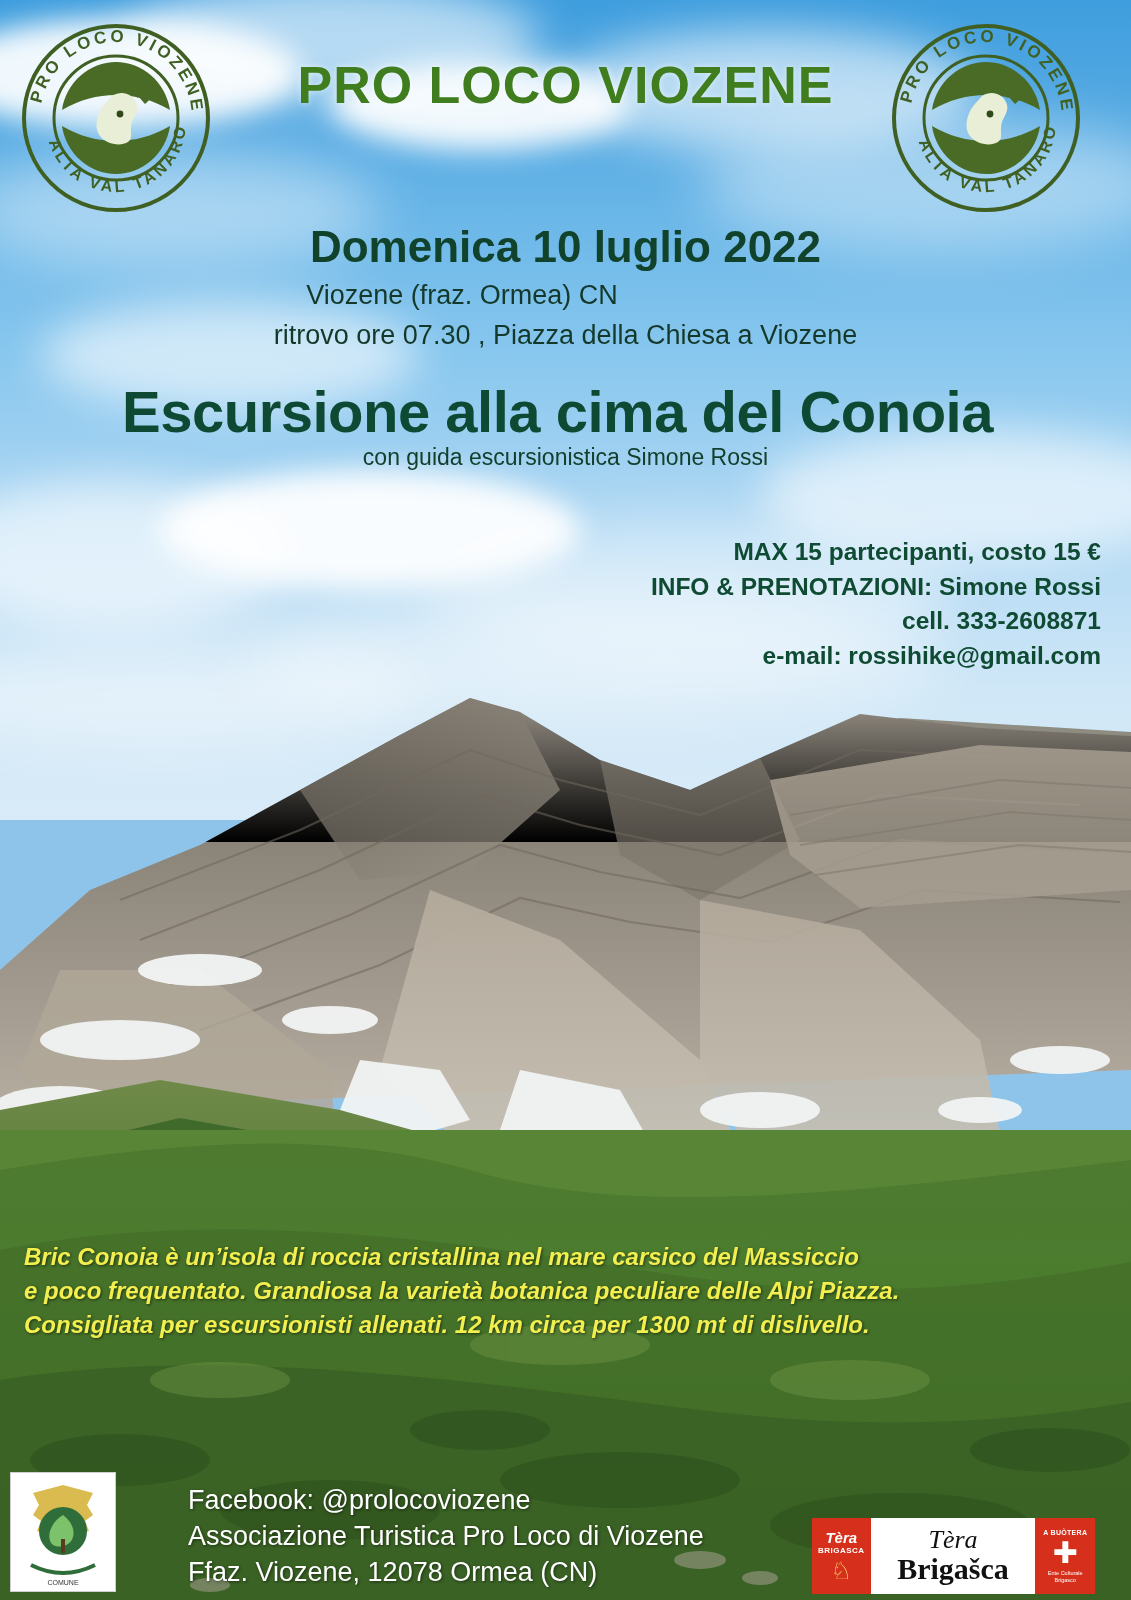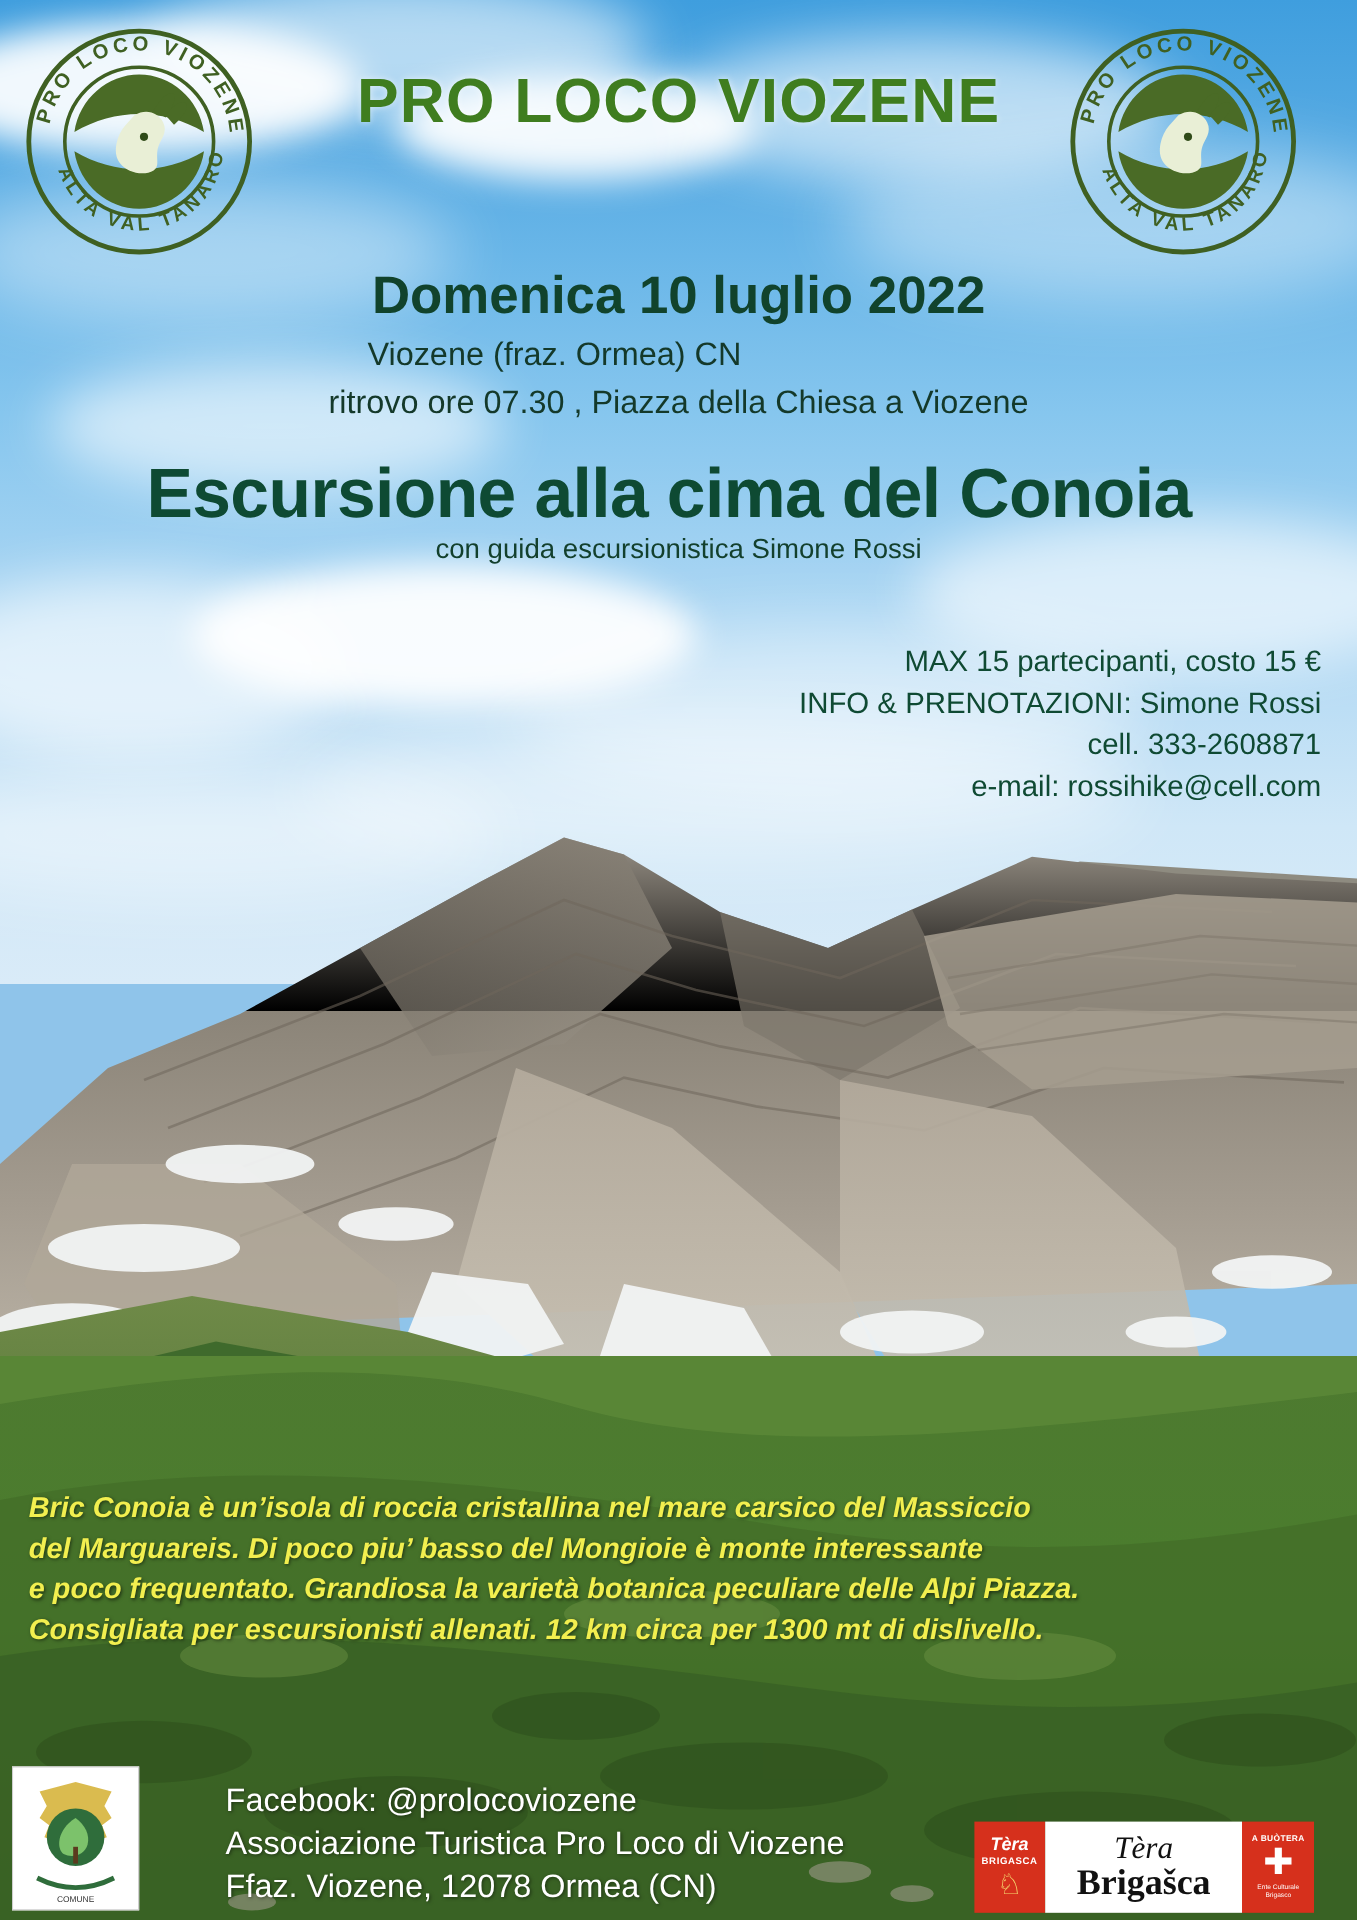--- a/index.html
+++ b/index.html
@@ -162,21 +162,21 @@
     color: #13402d;
   }
 
   .info-block {
     right: 30px; top: 536px;
     width: 720px;
     text-align: right;
     color: #0f4a33;
     font-size: 24.5px;
     line-height: 1.33;
-    font-weight: normal;
+    font-weight: bold;
   }
   .info-block div { margin-bottom: 2px; }
 
   .desc-block {
     left: 24px; top: 1240px;
     width: 1020px;
     color: #f2ef4f;
     font-size: 24px;
     font-style: italic;
     font-weight: bold;
@@ -373,26 +373,25 @@
   <div class="txt date-line">Domenica 10 luglio 2022</div>
   <div class="txt place-line">Viozene (fraz. Ormea) CN</div>
   <div class="txt meet-line">ritrovo ore 07.30 , Piazza della Chiesa a Viozene</div>
   <div class="txt headline">Escursione alla cima del Conoia</div>
   <div class="txt subhead">con guida escursionistica Simone Rossi</div>
 
   <div class="txt info-block">
     <div>MAX 15 partecipanti, costo 15 €</div>
     <div>INFO &amp; PRENOTAZIONI: Simone Rossi</div>
     <div>cell. 333-2608871</div>
-    <div>e-mail: rossihike@cell.com</div>
+    <div>e-mail: rossihike@gmail.com</div>
   </div>
 
   <div class="txt desc-block">
     <div>Bric Conoia è un’isola di roccia cristallina nel mare carsico del Massiccio</div>
-    <div>del Marguareis. Di poco piu’ basso del Mongioie è monte interessante</div>
     <div>e poco frequentato. Grandiosa la varietà botanica peculiare delle Alpi Piazza.</div>
     <div>Consigliata per escursionisti allenati. 12 km circa per 1300 mt di dislivello.</div>
   </div>
 
   <div class="txt contact-block">
     <div>Facebook: @prolocoviozene</div>
     <div>Associazione Turistica Pro Loco di Viozene</div>
     <div>Ffaz. Viozene, 12078 Ormea (CN)</div>
   </div>
 

